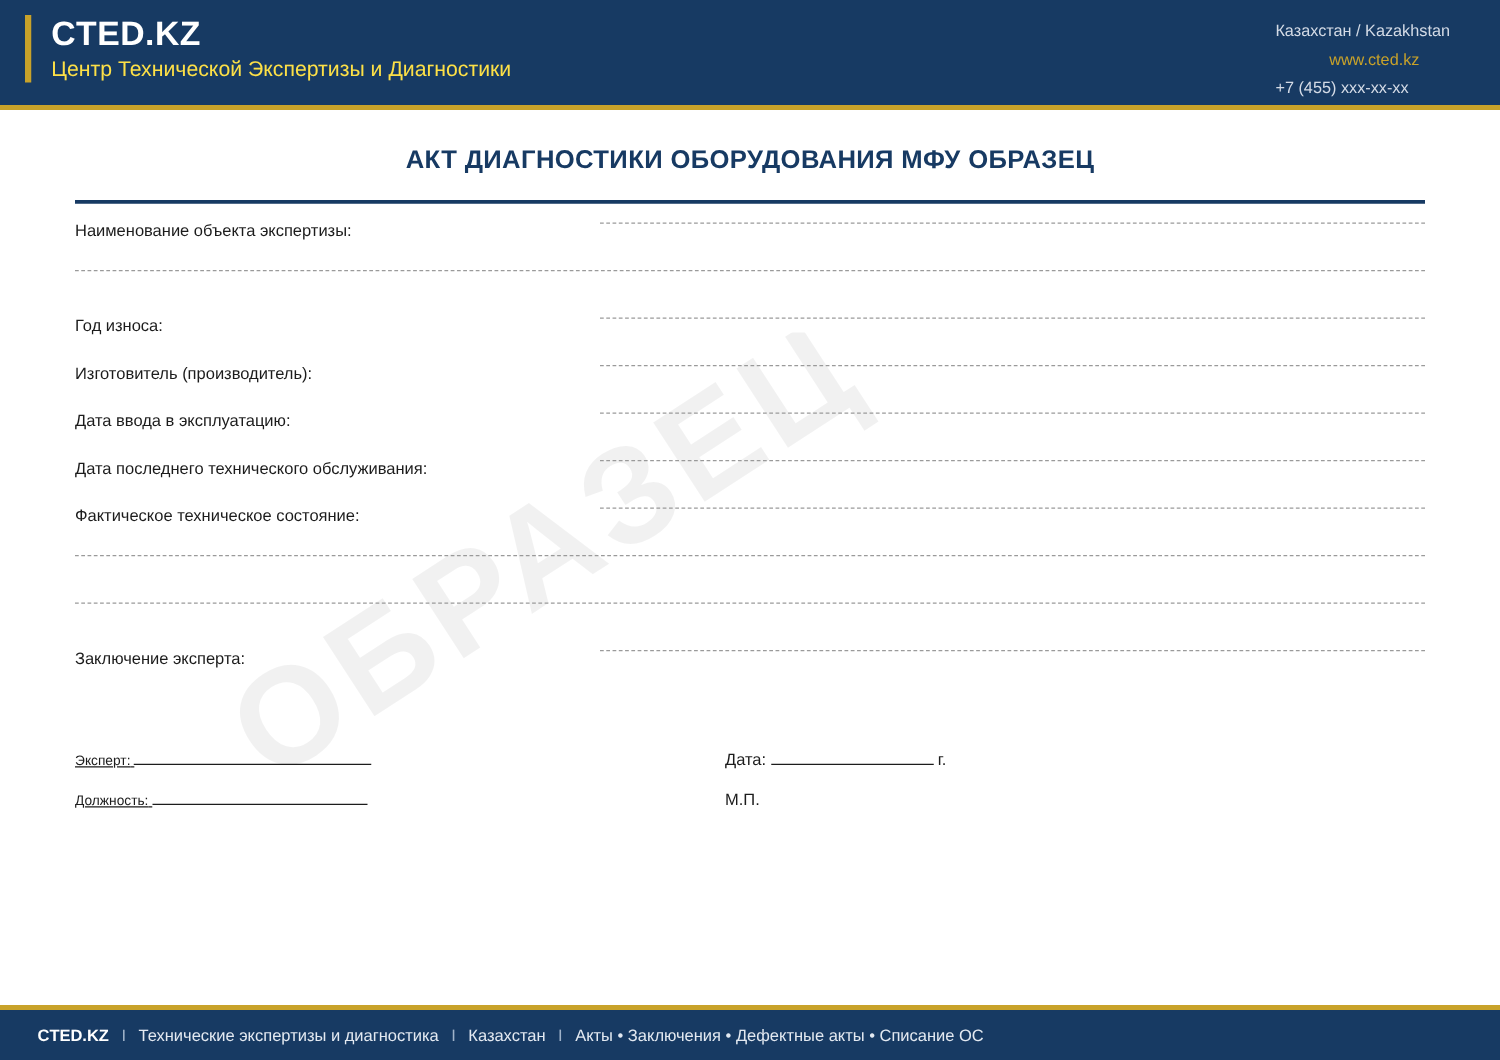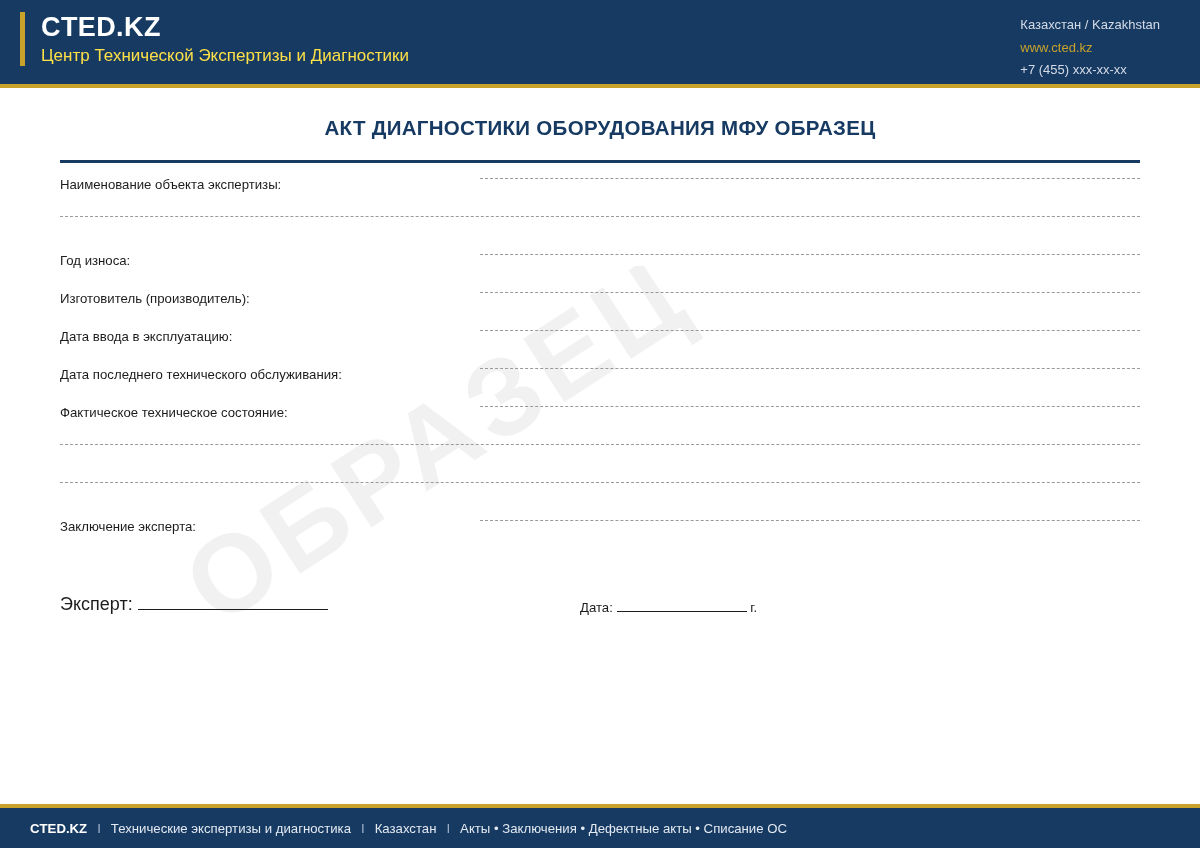--- a/index.html
+++ b/index.html
@@ -52,21 +52,21 @@
   }
   .contacts {
     position: absolute;
     right: 40px;
     top: 14px;
     text-align: left;
     font-size: 13px;
     line-height: 22.5px;
   }
   .contacts .c-country { color: #d4dbe6; }
-  .contacts .c-site { color: #c8a22a; }
+  .contacts .c-site { color: #c8a22a; margin-left: 43px; }
   .contacts .c-phone { color: #d4dbe6; }
 
   
   .doc {
     position: relative;
     padding: 0 60px;
     box-sizing: border-box;
   }
   .doc-title {
     text-align: center;
@@ -134,23 +134,24 @@
     margin-top: 26px;
   }
   .sig-row {
     display: flex;
     align-items: flex-end;
     height: 32px;
   }
   .sig-left {
     width: 520px;
     flex: 0 0 520px;
-    font-size: 18px;
+    font-size: 11px;
     color: #1c1c1c;
     white-space: nowrap;
+    text-decoration: underline;
   }
   .sig-right {
     flex: 1 1 auto;
     font-size: 13.2px;
     color: #1c1c1c;
     white-space: nowrap;
   }
   .ul {
     display: inline-block;
     border-bottom: 1px solid #1c1c1c;
@@ -264,20 +265,27 @@
       <div class="sig-left">
         <span>Эксперт:</span>
         <span class="ul ul-long"></span>
       </div>
       <div class="sig-right">
         <span>Дата:</span>
         <span class="ul ul-date"></span>
         <span>г.</span>
       </div>
     </div>
+    <div class="sig-row">
+      <div class="sig-left">
+        <span>Должность:</span>
+        <span class="ul ul-med"></span>
+      </div>
+      <div class="sig-right">М.П.</div>
+    </div>
   </div>
 
 </div>
 
 <div class="footer">
   <div class="footer-inner">
     <span class="footer-brand">CTED.KZ</span>
     <span class="footer-sep">I</span>
     <span>Технические экспертизы и диагностика</span>
     <span class="footer-sep">I</span>

